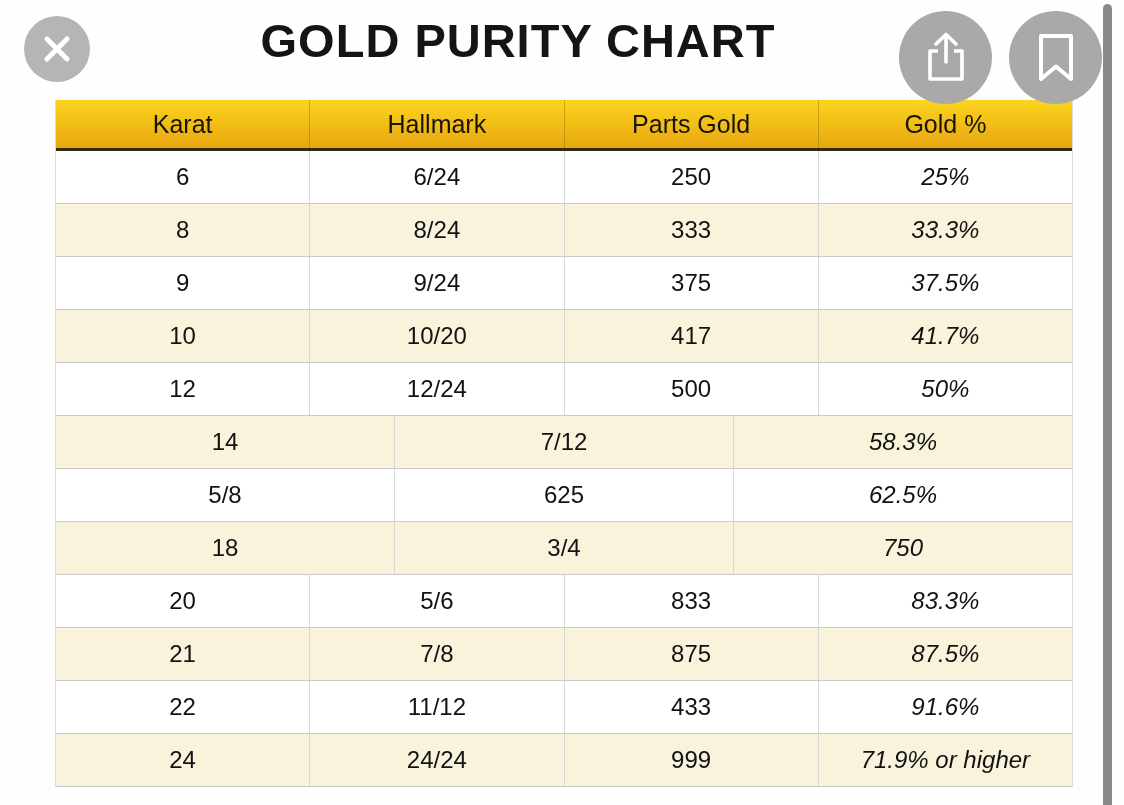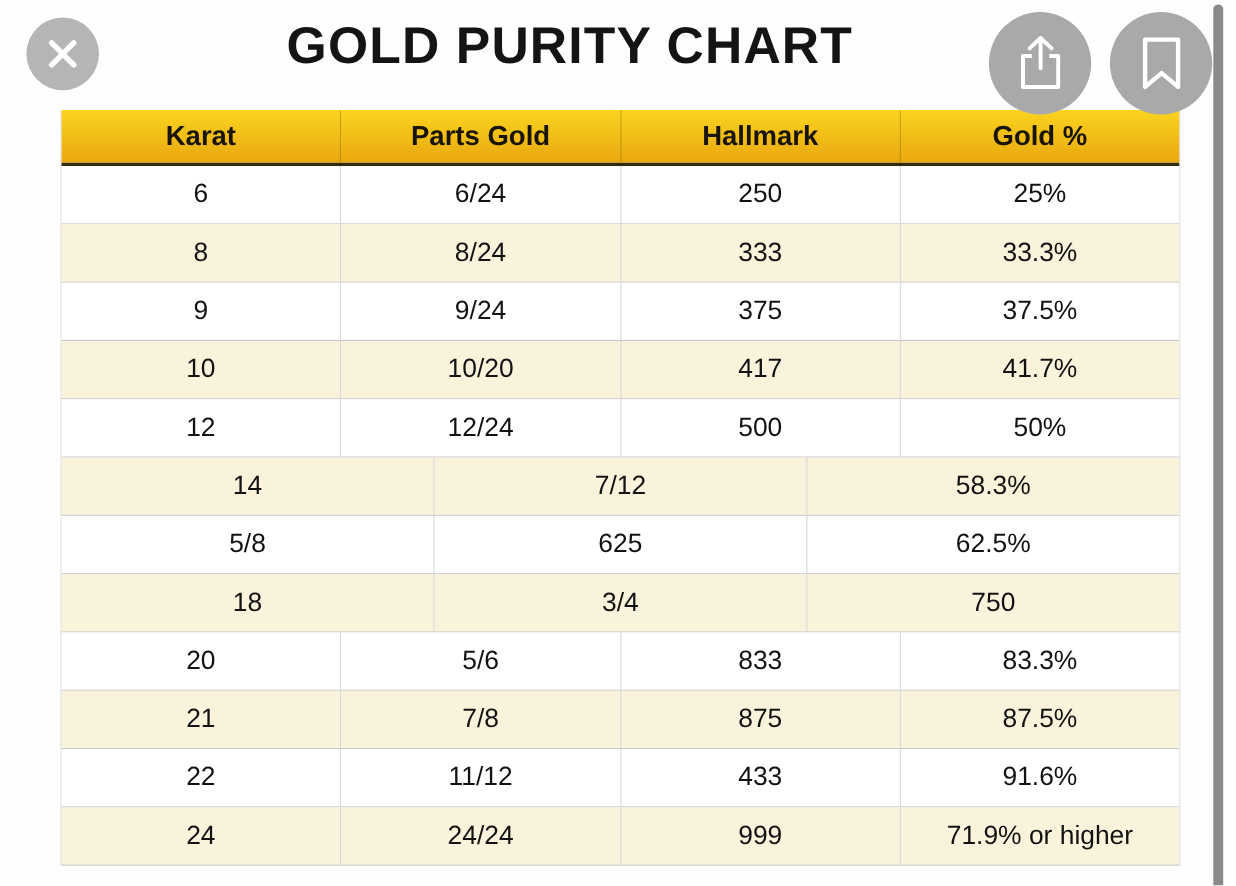--- a/index.html
+++ b/index.html
@@ -35,35 +35,35 @@
     border-left:1px solid #dcdcdc; border-right:1px solid #dcdcdc;
     box-sizing:border-box;
   }
   .thead {
     display:flex; height:48px;
     background:linear-gradient(#fbd41f, #e8a70e);
     border-bottom:3px solid #332b05;
   }
   .th {
     flex:1; display:flex; align-items:center; justify-content:center;
-    font-size:25px; font-weight:bold; color:#181406;
+    font-size:25px; font-weight:normal; color:#181406;
     border-right:1px solid rgba(110,92,0,0.35); box-sizing:border-box;
   }
   .th:last-child { border-right:none; }
   .tr {
     display:flex; height:52px; background:#ffffff;
     border-bottom:1px solid #cacaca;
   }
   .tr.alt { background:#faf3dc; }
   .td {
     flex:1; display:flex; align-items:center; justify-content:center;
     font-size:24px; color:#121212;
     border-right:1px solid #d8d8d8; box-sizing:border-box;
   }
-  .td:last-child { border-right:none; }
+  .td:last-child { border-right:none;font-style:italic; }
 
   svg { display:block; }
 </style>
 </head>
 <body>
 
 <div id="close-btn" class="circle-btn">
   <span>
     <svg width="34" height="34" viewBox="0 0 34 34">
       <line x1="7" y1="7" x2="27" y2="27" stroke="#ffffff" stroke-width="5" stroke-linecap="round"></line>
@@ -90,22 +90,22 @@
       <path d="M5 3 H35 V46 L20 33.5 L5 46 Z" fill="none" stroke="#ffffff" stroke-width="4" stroke-linejoin="round"></path>
     </svg>
   </span>
 </div>
 
 <div id="scrollbar"></div>
 
 <div id="gold-table">
   <div class="thead">
     <div class="th">Karat</div>
+    <div class="th">Hallmark</div>
     <div class="th">Parts Gold</div>
-    <div class="th">Hallmark</div>
     <div class="th">Gold %</div>
   </div>
   <div id="table-body">
       <div class="tr">
         <div class="td">6</div>
         <div class="td">6/24</div>
         <div class="td">250</div>
         <div class="td">25%</div>
       </div>
       <div class="tr alt">

